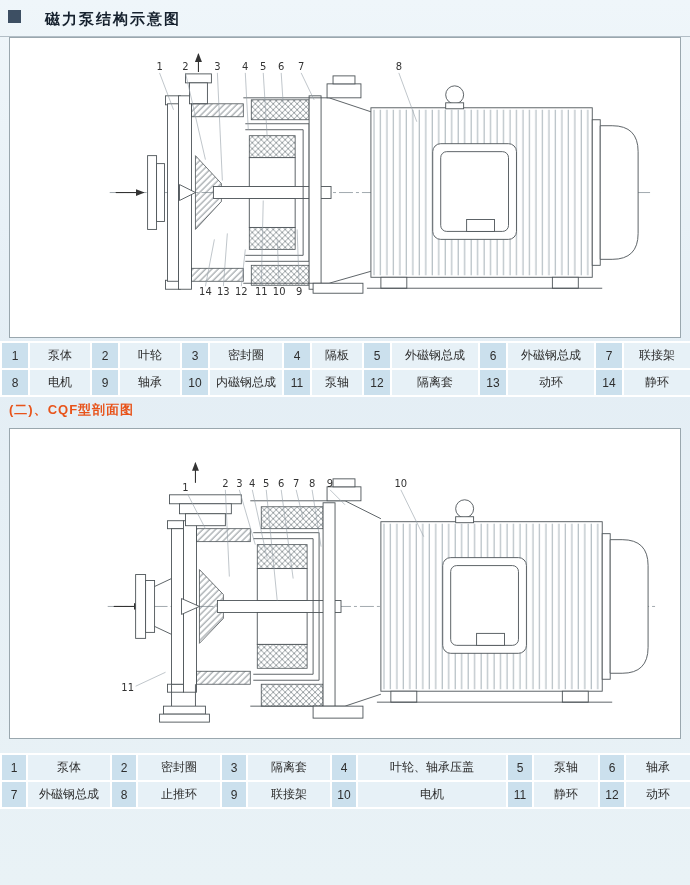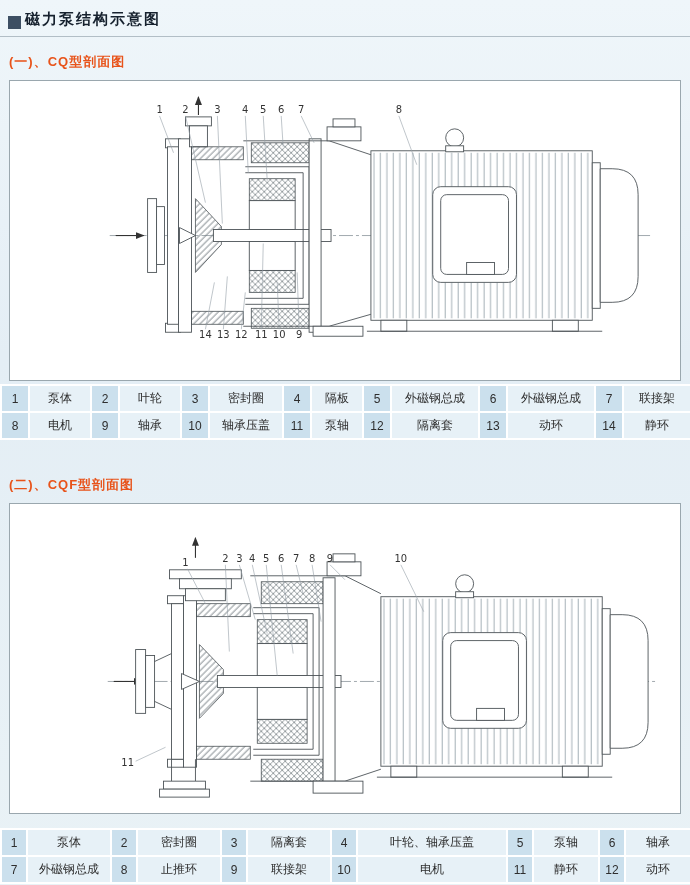--- a/index.html
+++ b/index.html
@@ -6,27 +6,27 @@
   html,body{width:690px;height:885px}
   body{
     background:var(--page-bg,#e9f2f7);
     font-family:"Liberation Sans","DejaVu Sans",sans-serif;
     overflow:hidden;
   }
   .page{
     width:690px;height:885px;
     background:linear-gradient(180deg,#eff6fa 0%,#e4eef5 40%,#e9f2f6 100%);
   }
-  header{display:flex;align-items:flex-end;gap:4px;padding:10px 0 7px 8px}
+  header{display:flex;align-items:flex-start;gap:24px;padding:10px 0 7px 8px}
   .sq{width:13px;height:13px;background:var(--title-square,#3d4f63);display:inline-block}
   h1{font-size:15px;font-weight:bold;color:#16212e;letter-spacing:2px}
   .rule{height:1px;background:#b2bec6}
   h2.sec{font-size:13px;font-weight:bold;color:var(--section-heading,#e8531a);
          margin:16px 0 9px 9px;letter-spacing:1px}
-  h2.sec.second{margin-top:36px}
+  h2.sec.second{margin-top:4px}
   .draw-box{margin:0 9px;background:#fff;border:1px solid #9aa7ae}
   svg.draw{display:block;width:100%;height:auto}
   table.parts{width:690px;border-collapse:collapse;table-layout:fixed;margin:3px 0 0 0}
   table.parts.second{margin-top:14px}
   table.parts td{border:2px solid #fff;text-align:center;font-size:12px;color:#2e2e2e;
                  height:27px;padding:2px 1px;overflow:hidden;white-space:nowrap}
   td.num{background:var(--table-number-bg,#cbe0ed)}
   td.name{background:var(--table-name-bg,#e7f1f7)}
   
   .cl{stroke:#8a949b;stroke-width:.8;stroke-dasharray:14 3 3 3;fill:none}
@@ -74,21 +74,20 @@
 
 <div class="page">
 
   <header>
     <span class="sq"></span>
     <h1>磁力泵结构示意图</h1>
   </header>
   <div class="rule"></div>
 
   <section>
-    <h2 class="sec">(一)、CQ型剖面图</h2>
 
     <div class="draw-box">
       <svg class="draw" viewBox="0 0 672 300">
         <line class="cl" x1="100" y1="155" x2="642" y2="155"></line>
         <line class="flow" x1="106" y1="155" x2="134" y2="155"></line>
         <line class="flow" x1="189" y1="34" x2="189" y2="16"></line>
 
         <g>
           <rect class="fillw" x="138" y="118" width="9" height="74"></rect>
           <rect class="fillw" x="147" y="126" width="8" height="58"></rect>
@@ -192,21 +191,21 @@
             <td class="name">外磁钢总成</td>
             <td class="num">7</td>
             <td class="name">联接架</td>
           </tr>
           <tr>
             <td class="num">8</td>
             <td class="name">电机</td>
             <td class="num">9</td>
             <td class="name">轴承</td>
             <td class="num">10</td>
-            <td class="name">轴承压盖</td>
+            <td class="name">内磁钢总成</td>
             <td class="num">11</td>
             <td class="name">泵轴</td>
             <td class="num">12</td>
             <td class="name">隔离套</td>
             <td class="num">13</td>
             <td class="name">动环</td>
             <td class="num">14</td>
             <td class="name">静环</td>
           </tr>
         </tbody>

